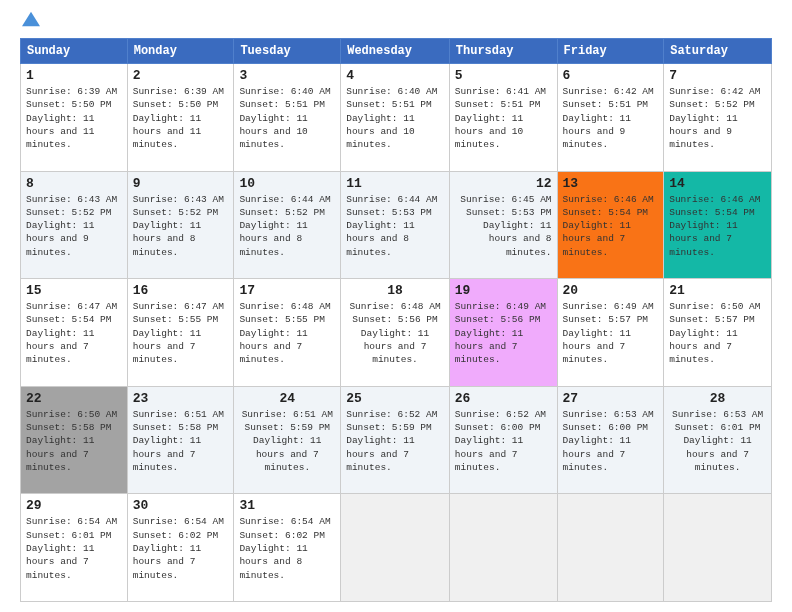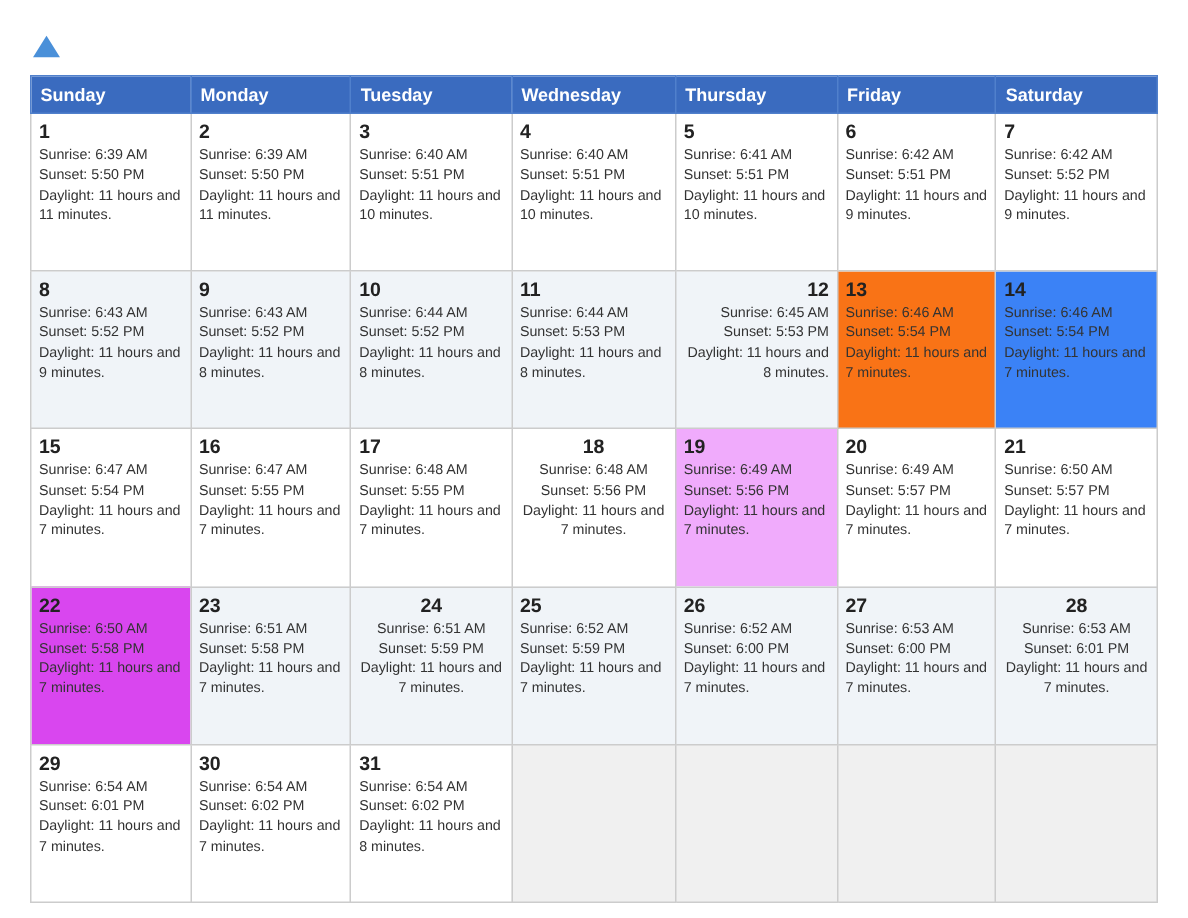--- a/index.html
+++ b/index.html
@@ -6,23 +6,24 @@
     body {
       font-family: Arial, sans-serif;
       background: #fff;
       width: 792px;
       height: 612px;
       overflow: hidden;
     }
     .page {
       width: 792px;
       height: 612px;
-      padding: 22px 20px 10px 20px;
+      padding: 10px 20px 10px 20px;
       display: flex;
       flex-direction: column;
+      font-family: Liberation Mono, monospace;
     }
     .header {
       display: flex;
       justify-content: space-between;
       align-items: flex-start;
       margin-bottom: 10px;
     }
     .logo {
       display: flex;
       flex-direction: column;
@@ -187,21 +188,21 @@
             <div class="day-info">Sunrise: 6:44 AM<br>Sunset: 5:53 PM<br>Daylight: 11 hours and 8 minutes.</div>
           </td>
           <td style="background: rgb(240, 244, 248); text-align: right;">
             <span class="day-num">12</span>
             <div class="day-info">Sunrise: 6:45 AM<br>Sunset: 5:53 PM<br>Daylight: 11 hours and 8 minutes.</div>
           </td>
           <td style="background: #f97316;">
             <span class="day-num">13</span>
             <div class="day-info">Sunrise: 6:46 AM<br>Sunset: 5:54 PM<br>Daylight: 11 hours and 7 minutes.</div>
           </td>
-          <td style="background: #3b82f6;">
+          <td style="background: #14b8a6;">
             <span class="day-num">14</span>
             <div class="day-info">Sunrise: 6:46 AM<br>Sunset: 5:54 PM<br>Daylight: 11 hours and 7 minutes.</div>
           </td>
         </tr>
         <tr>
           <td style="background: rgb(255, 255, 255);">
             <span class="day-num">15</span>
             <div class="day-info">Sunrise: 6:47 AM<br>Sunset: 5:54 PM<br>Daylight: 11 hours and 7 minutes.</div>
           </td>
           <td style="background: rgb(255, 255, 255);">
@@ -223,21 +224,21 @@
           <td style="background: rgb(255, 255, 255);">
             <span class="day-num">20</span>
             <div class="day-info">Sunrise: 6:49 AM<br>Sunset: 5:57 PM<br>Daylight: 11 hours and 7 minutes.</div>
           </td>
           <td style="background: rgb(255, 255, 255);">
             <span class="day-num">21</span>
             <div class="day-info">Sunrise: 6:50 AM<br>Sunset: 5:57 PM<br>Daylight: 11 hours and 7 minutes.</div>
           </td>
         </tr>
         <tr>
-          <td style="background: #d946ef;">
+          <td style="background: #a3a3a3;">
             <span class="day-num">22</span>
             <div class="day-info">Sunrise: 6:50 AM<br>Sunset: 5:58 PM<br>Daylight: 11 hours and 7 minutes.</div>
           </td>
           <td style="background: rgb(240, 244, 248);">
             <span class="day-num">23</span>
             <div class="day-info">Sunrise: 6:51 AM<br>Sunset: 5:58 PM<br>Daylight: 11 hours and 7 minutes.</div>
           </td>
           <td style="background: rgb(240, 244, 248); text-align: center;">
             <span class="day-num">24</span>
             <div class="day-info">Sunrise: 6:51 AM<br>Sunset: 5:59 PM<br>Daylight: 11 hours and 7 minutes.</div>

